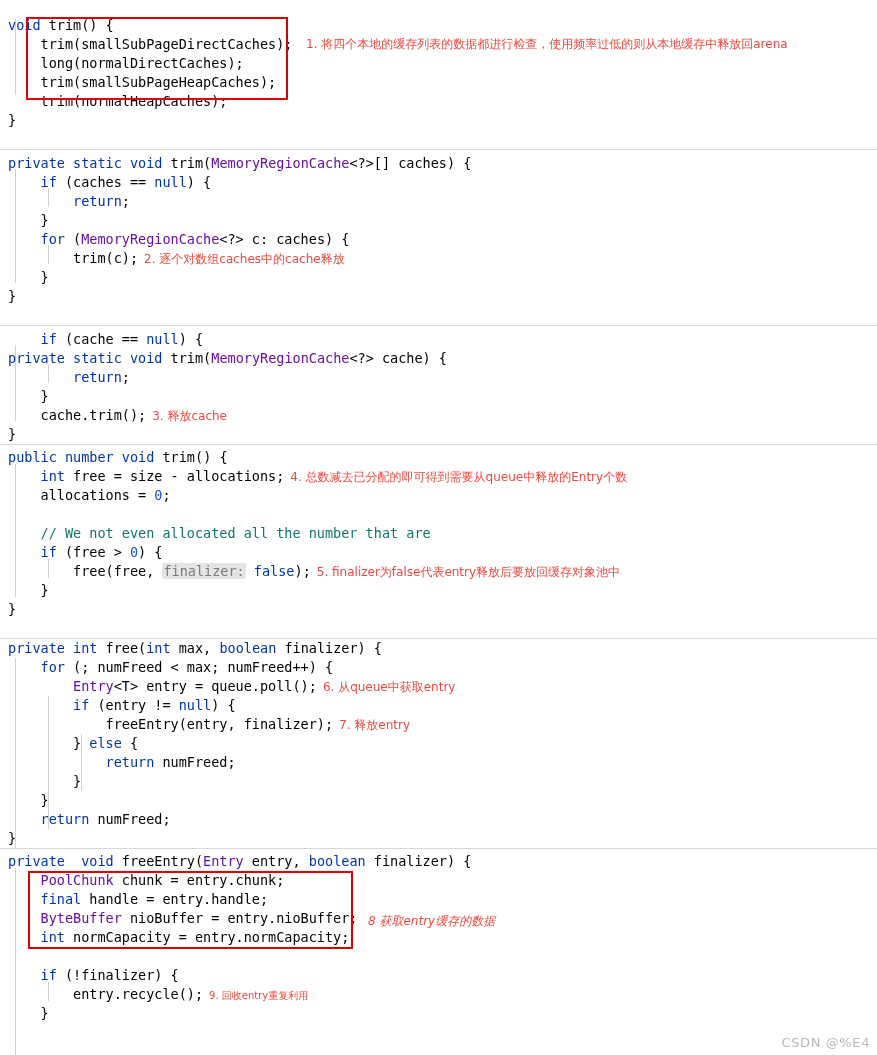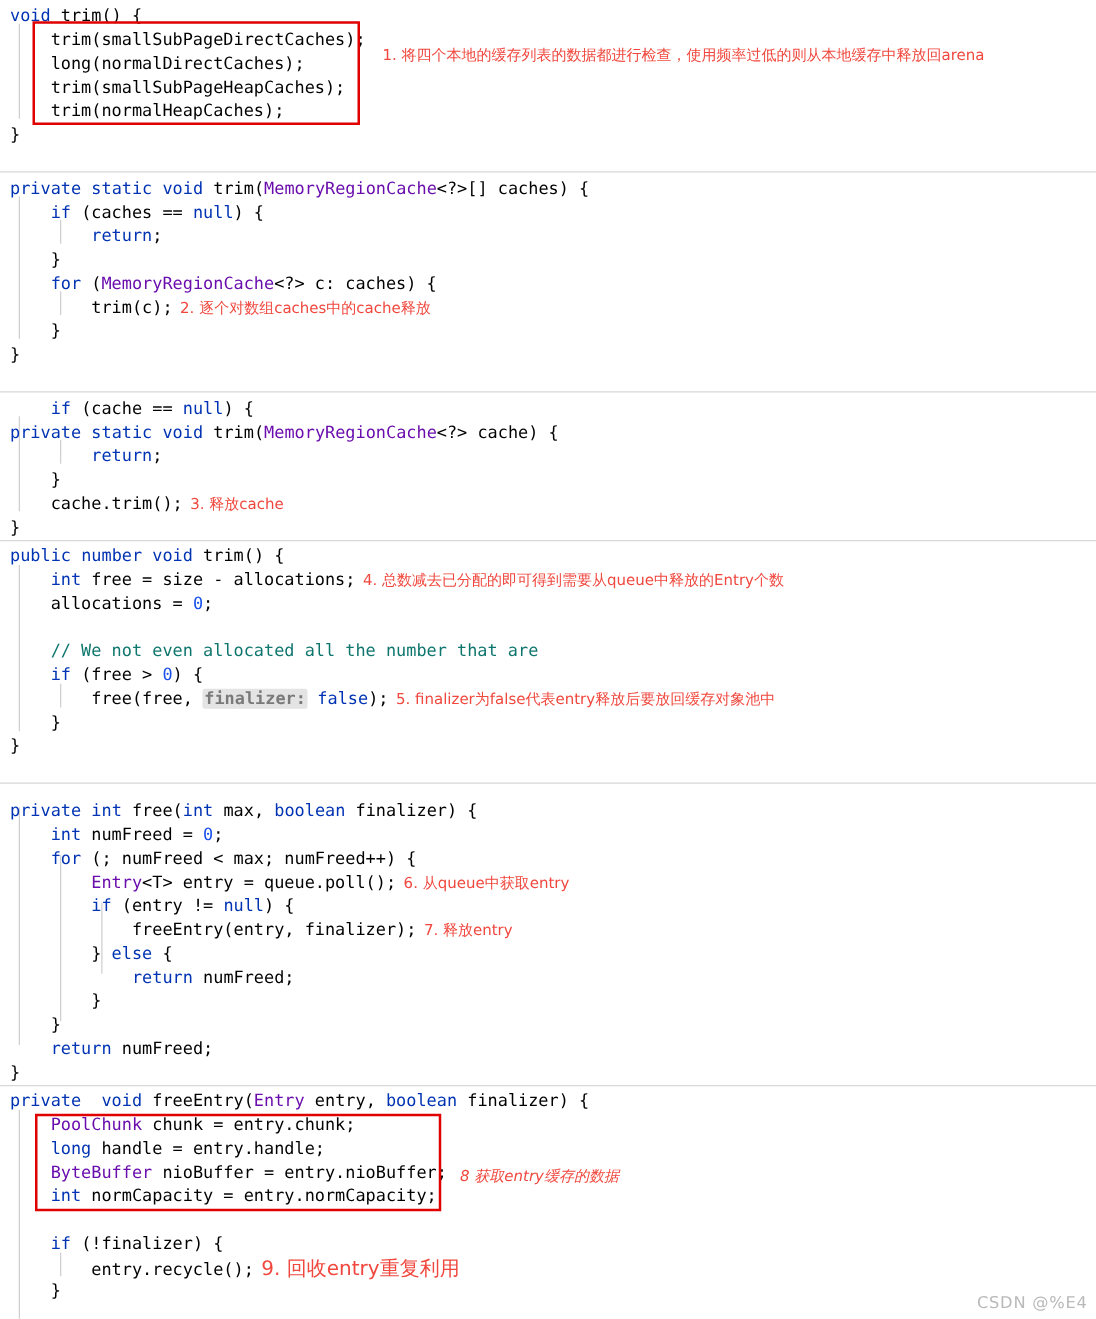--- a/index.html
+++ b/index.html
@@ -47,33 +47,32 @@
   .cls  { color: #6a0dad; }
   .num  { color: #1750eb; }
   .cmt  { color: #0f766e; }
 
   
   .hint {
     background: #e4e4e4;
     color: #7a7a7a;
     border-radius: 2px;
     padding: 0 1px;
-    font-weight: bold;
   }
 
   
   .anno {
     color: #f0483e;
     font-family: "DejaVu Sans", sans-serif;
     font-size: 12px;
   }
   .anno-sm {
     color: #f0483e;
     font-family: "DejaVu Sans", sans-serif;
-    font-size: 16px;
+    font-size: 10px;
   }
 
   
   .guide {
     position: absolute;
     width: 1px;
     background: #d0d0d0;
     top: 0;
     bottom: 0;
   }
@@ -97,21 +96,21 @@
     letter-spacing: 0.6px;
   }
 
   .gap { height: 19px; }
 </style>
 </head>
 <body>
 
 <div id="screen">
 
-  <div class="block" style="padding-top:4px;">
+  <div class="block" style="padding-top:16px;">
     <div class="guide" style="left:15px; top:19px; height:76px;"></div>
 
     <div class="line"><span class="kw">void</span> trim() {</div>
     <div class="line">    trim(smallSubPageDirectCaches);</div>
     <div class="line">    long(normalDirectCaches);</div>
     <div class="line">    trim(smallSubPageHeapCaches);</div>
     <div class="line">    trim(normalHeapCaches);</div>
     <div class="line">}</div>
     <div class="gap"></div>
 
@@ -157,46 +156,45 @@
     <div class="line">    allocations = <span class="num">0</span>;</div>
     <div class="line"> </div>
     <div class="line">    <span class="cmt">// We not even allocated all the number that are</span></div>
     <div class="line">    <span class="kw">if</span> (free &gt; <span class="num">0</span>) {</div>
     <div class="line">        free(free, <span class="hint">finalizer:</span> <span class="kw">false</span>);<span class="anno" style="padding-left:6px;">5. finalizer为false代表entry释放后要放回缓存对象池中</span></div>
     <div class="line">    }</div>
     <div class="line">}</div>
     <div class="gap"></div>
   </div>
 
-  <div class="block" style="padding-top:13px;">
+  <div class="block" style="padding-top:0;">
     <div class="guide" style="left:15px; top:19px; height:190px;"></div>
     <div class="guide" style="left:48px; top:57px; height:133px;"></div>
     <div class="guide" style="left:81px; top:95px; height:57px;"></div>
 
     <div class="line"><span class="kw">private</span> <span class="kw">int</span> free(<span class="kw">int</span> max, <span class="kw">boolean</span> finalizer) {</div>
-    <div class="line">    <span class="kw">int</span> numFreed = <span class="num">0</span>;</div>
     <div class="line">    <span class="kw">for</span> (; numFreed &lt; max; numFreed++) {</div>
     <div class="line">        <span class="cls">Entry</span>&lt;T&gt; entry = queue.poll();<span class="anno" style="padding-left:6px;">6. 从queue中获取entry</span></div>
     <div class="line">        <span class="kw">if</span> (entry != <span class="kw">null</span>) {</div>
     <div class="line">            freeEntry(entry, finalizer);<span class="anno" style="padding-left:6px;">7. 释放entry</span></div>
     <div class="line">        } <span class="kw">else</span> {</div>
     <div class="line">            <span class="kw">return</span> numFreed;</div>
     <div class="line">        }</div>
     <div class="line">    }</div>
     <div class="line">    <span class="kw">return</span> numFreed;</div>
     <div class="line">}</div>
   </div>
 
   <div class="block" style="padding-top:3px;">
     <div class="guide" style="left:15px; top:19px; height:190px;"></div>
     <div class="guide" style="left:48px; top:133px; height:19px;"></div>
 
     <div class="line"><span class="kw">private</span>  <span class="kw">void</span> freeEntry(<span class="cls">Entry</span> entry, <span class="kw">boolean</span> finalizer) {</div>
     <div class="line">    <span class="cls">PoolChunk</span> chunk = entry.chunk;</div>
-    <div class="line">    <span class="kw">long</span> handle = entry.handle;</div>
+    <div class="line">    <span class="kw">final</span> handle = entry.handle;</div>
     <div class="line">    <span class="cls">ByteBuffer</span> nioBuffer = entry.nioBuffer;</div>
     <div class="line">    <span class="kw">int</span> normCapacity = entry.normCapacity;</div>
     <div class="line"> </div>
     <div class="line">    <span class="kw">if</span> (!finalizer) {</div>
     <div class="line">        entry.recycle();<span class="anno-sm" style="padding-left:6px;">9. 回收entry重复利用</span></div>
     <div class="line">    }</div>
     <div class="line"> </div>
     <div class="line"> </div>
 
     <div class="redbox" style="left:28px; top:22px; width:325px; height:78px;"></div>

